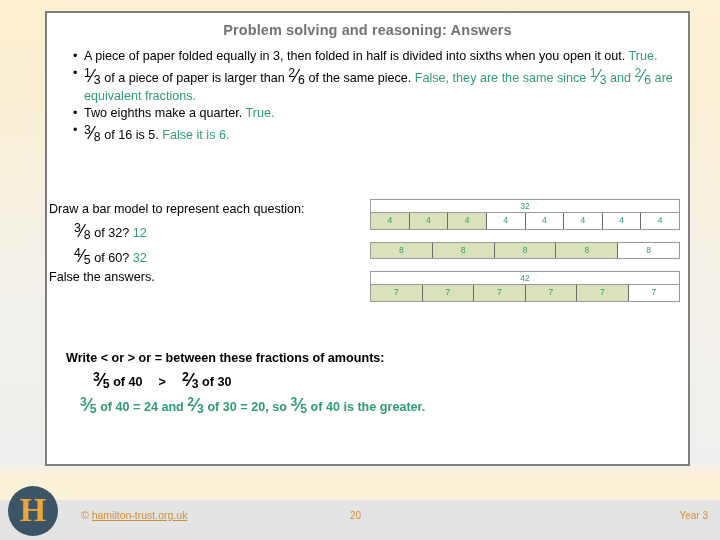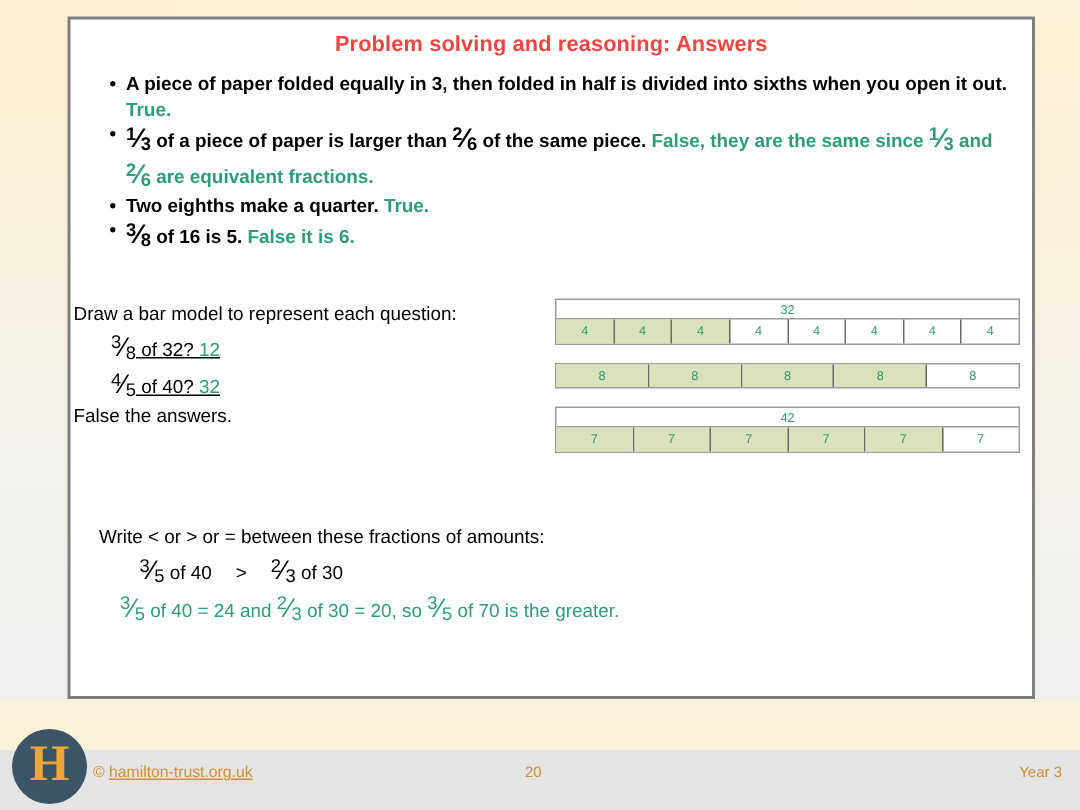--- a/index.html
+++ b/index.html
@@ -56,21 +56,21 @@
     height: 455px;
     background: #ffffff;
     border: 2px solid #7f7f7f;
     box-sizing: border-box;
   }
 
   .title {
     text-align: center;
     font-size: 14.5px;
     font-weight: bold;
-    color: #ef4444;
+    color: #737373;
     margin: 9px 0 0 0;
     letter-spacing: 0.1px;
   }
 
   .body-text {
     position: absolute;
     left: 19px;
     top: 35px;
     width: 610px;
     font-size: 12.6px;
@@ -80,21 +80,20 @@
   .line { white-space: normal; }
   .bullets {
     list-style: none;
     margin: 0;
     padding: 0;
   }
   .bullets li {
     position: relative;
     padding-left: 18px;
     margin: 0;
-    font-weight: bold;
   }
   .bullets li:before {
     content: "\2022";
     position: absolute;
     left: 7px;
     top: 0;
   }
   .grn { color: #2f9d73; }
 
   .frac { display: inline-block; white-space: nowrap; font-size: 18px; }
@@ -104,21 +103,21 @@
   
   .mid {
     position: absolute;
     left: 2px;
     top: 188px;
     width: 310px;
     font-size: 12.6px;
     line-height: 1.40;
     color: #000;
   }
-  .mid .indent { padding-left: 25px; text-decoration: underline; }
+  .mid .indent { padding-left: 25px; }
   .ans { color: #2f9d73; }
 
   
   .models {
     position: absolute;
     left: 323px;
     top: 186px;
     width: 310px;
   }
   .model {
@@ -153,20 +152,21 @@
 
   
   .bottom-text {
     position: absolute;
     left: 19px;
     top: 337px;
     width: 600px;
     font-size: 12.6px;
     line-height: 1.42;
     color: #000;
+    font-weight: bold;
   }
   .bottom-text .ind1 { padding-left: 27px; }
   .bottom-text .ind2 { padding-left: 14px; }
   .gap { display:inline-block; width: 16px; }
 
   
   .footer {
     position: absolute;
     left: 0;
     top: 500px;
@@ -189,21 +189,21 @@
   .logo-h {
     color: #eda53c;
     font-size: 34px;
     font-weight: bold;
     font-family: "Liberation Serif", serif;
     line-height: 1;
     margin-top: -2px;
   }
   .copy {
     position: absolute;
-    left: 62px;
+    left: 81px;
     top: 509px;
     font-size: 10.5px;
     color: #cf8f34;
   }
   .copy a {
     color: #cf8f34;
     text-decoration: underline;
   }
   .pagenum {
     position: absolute;
@@ -238,21 +238,21 @@
           <li><span class="frac"><sup>1</sup><span>⁄</span><sub>3</sub></span><span> of a piece of paper is larger than </span><span class="frac"><sup>2</sup><span>⁄</span><sub>6</sub></span><span> of the same piece. </span><span class="grn">False, they are the same since </span><span class="frac grn"><sup>1</sup><span>⁄</span><sub>3</sub></span><span class="grn"> and </span><span class="frac grn"><sup>2</sup><span>⁄</span><sub>6</sub></span><span class="grn"> are equivalent fractions.</span></li>
           <li><span>Two eighths make a quarter. </span><span class="grn">True.</span></li>
           <li><span class="frac"><sup>3</sup><span>⁄</span><sub>8</sub></span><span> of 16 is 5. </span><span class="grn">False it is 6.</span></li>
         </ul>
     </div>
 
     <div class="mid">
       <div>Draw a bar model to represent each question:</div>
       <div id="bar-questions">
           <div class="indent"><span class="frac"><sup>3</sup><span>⁄</span><sub>8</sub></span><span> of 32?  </span><span class="ans">12</span></div>
-          <div class="indent"><span class="frac"><sup>4</sup><span>⁄</span><sub>5</sub></span><span> of 40?  </span><span class="ans">32</span></div>
+          <div class="indent"><span class="frac"><sup>4</sup><span>⁄</span><sub>5</sub></span><span> of 60?  </span><span class="ans">32</span></div>
         </div>
       <div>False the answers.</div>
     </div>
 
     <div class="models" id="models">
         <div class="model">
           <div class="whole">32</div>
           <div class="parts">
             <div class="cell shaded">4</div>
             <div class="cell shaded">4</div>
@@ -282,21 +282,21 @@
             <div class="cell shaded">7</div>
             <div class="cell shaded">7</div>
             <div class="cell">7</div>
           </div>
         </div>
       </div>
 
     <div class="bottom-text">
       <div>Write &lt; or &gt; or = between these fractions of amounts:</div>
       <div class="ind1" id="comparison-line"><span class="frac"><sup>3</sup><span>⁄</span><sub>5</sub></span><span> of 40</span><span class="gap"></span><span>&gt;</span><span class="gap"></span><span class="frac"><sup>2</sup><span>⁄</span><sub>3</sub></span><span> of 30</span></div>
-      <div class="ind2 ans" id="explanation-line"><span class="frac grn"><sup>3</sup><span>⁄</span><sub>5</sub></span><span> of 40 = 24 and </span><span class="frac grn"><sup>2</sup><span>⁄</span><sub>3</sub></span><span> of 30 = 20, so </span><span class="frac grn"><sup>3</sup><span>⁄</span><sub>5</sub></span><span> of 70 is the greater.</span></div>
+      <div class="ind2 ans" id="explanation-line"><span class="frac grn"><sup>3</sup><span>⁄</span><sub>5</sub></span><span> of 40 = 24 and </span><span class="frac grn"><sup>2</sup><span>⁄</span><sub>3</sub></span><span> of 30 = 20, so </span><span class="frac grn"><sup>3</sup><span>⁄</span><sub>5</sub></span><span> of 40 is the greater.</span></div>
     </div>
   </div>
 
   <div class="footer"></div>
   <div class="logo">
     <span class="logo-h">H</span>
   </div>
   <div class="copy">
     <span>©</span>
     <a href="#">hamilton-trust.org.uk</a>

